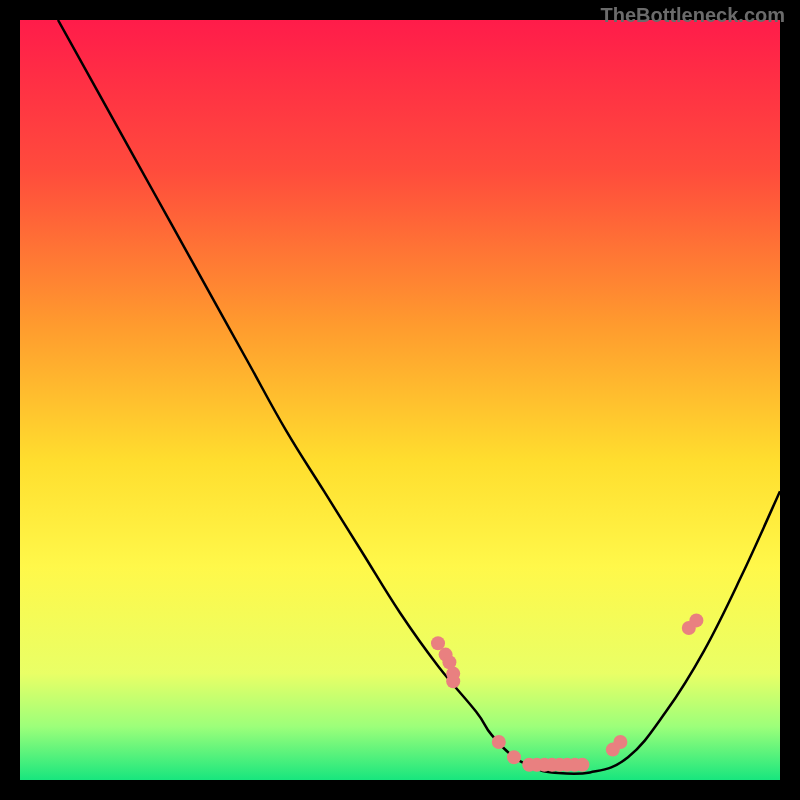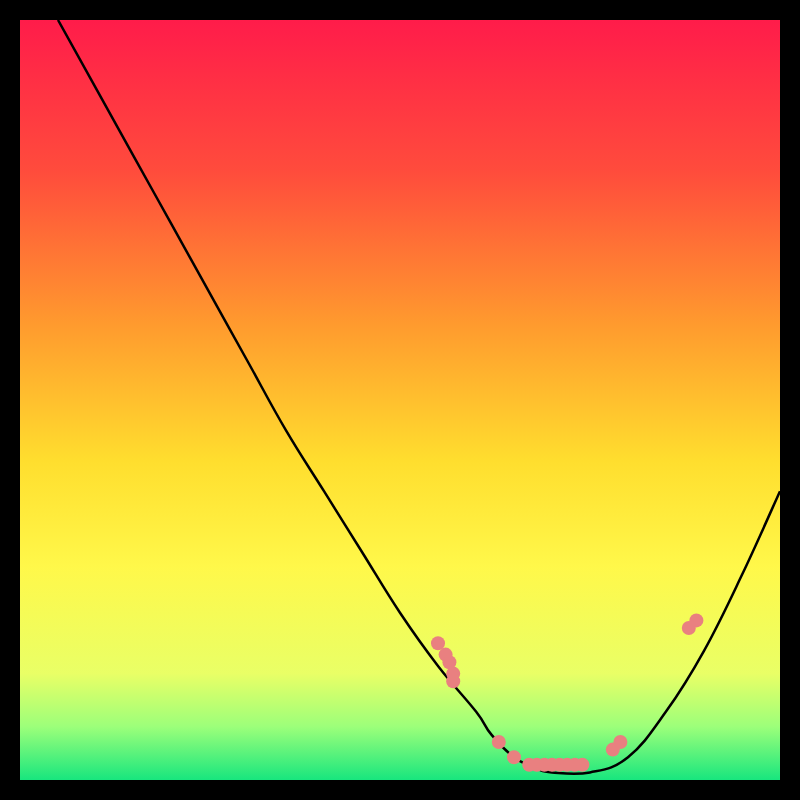--- a/index.html
+++ b/index.html
@@ -33,20 +33,21 @@
     z-index: 10;
   }
   svg {
     display: block;
   }
 </style>
 </head>
 <body>
 
 <div class="chart-container">
+  <div class="watermark">TheBottleneck.com</div>
   <div class="plot-area">
     <svg id="chart-svg" width="760" height="760" viewBox="0 0 760 760">
       <defs>
         <linearGradient id="bg-grad" x1="0" y1="0" x2="0" y2="1">
             <stop offset="0%" stop-color="#FF1C4A"></stop>
             <stop offset="20%" stop-color="#FF4C3C"></stop>
             <stop offset="40%" stop-color="#FF9A2E"></stop>
             <stop offset="58%" stop-color="#FFDE2E"></stop>
             <stop offset="72%" stop-color="#FFF84A"></stop>
             <stop offset="86%" stop-color="#E9FF66"></stop>

